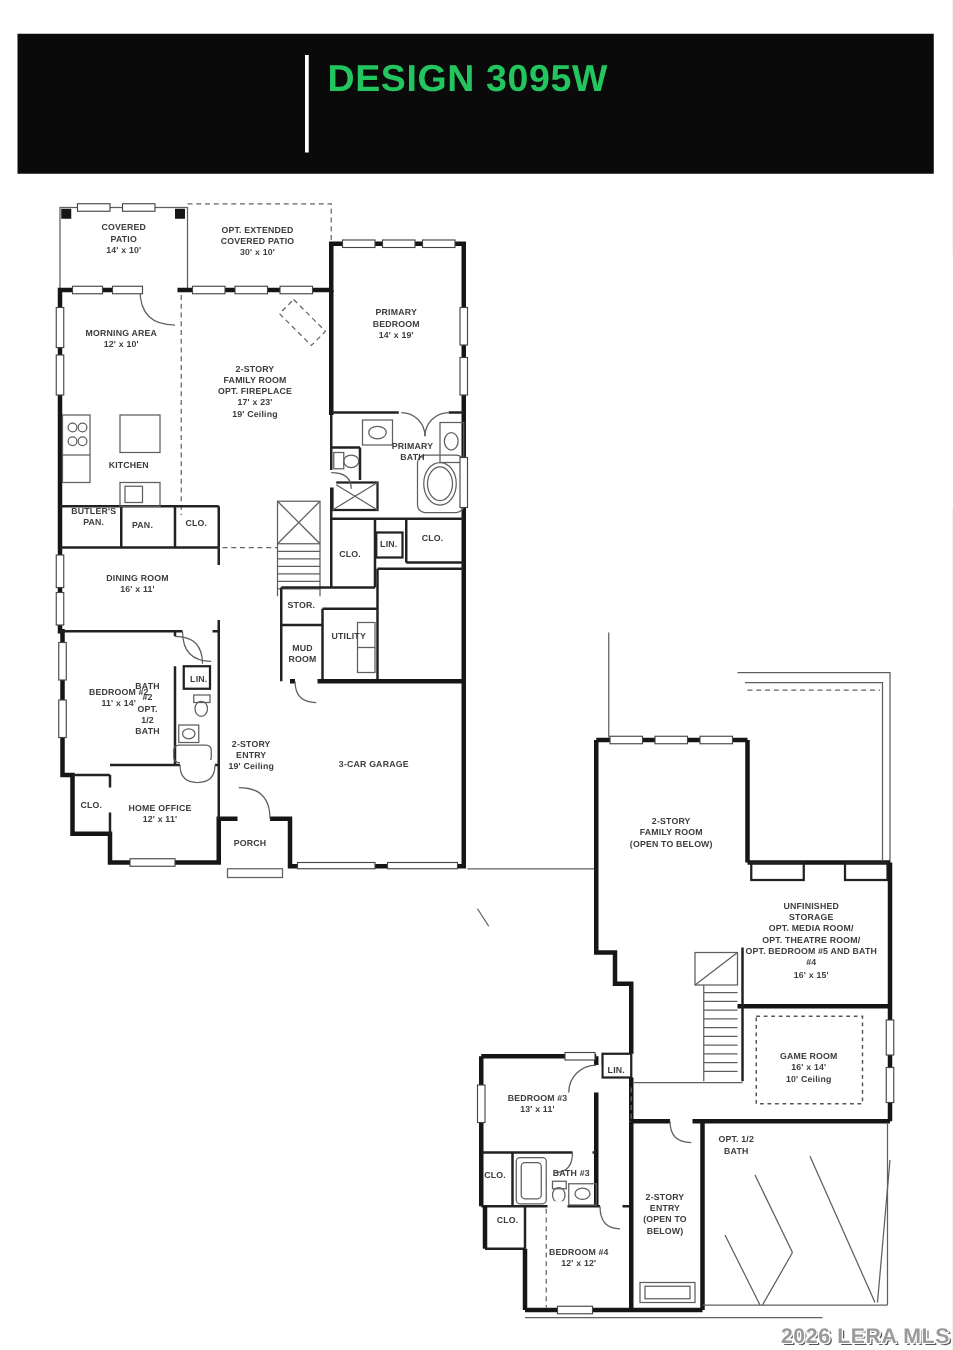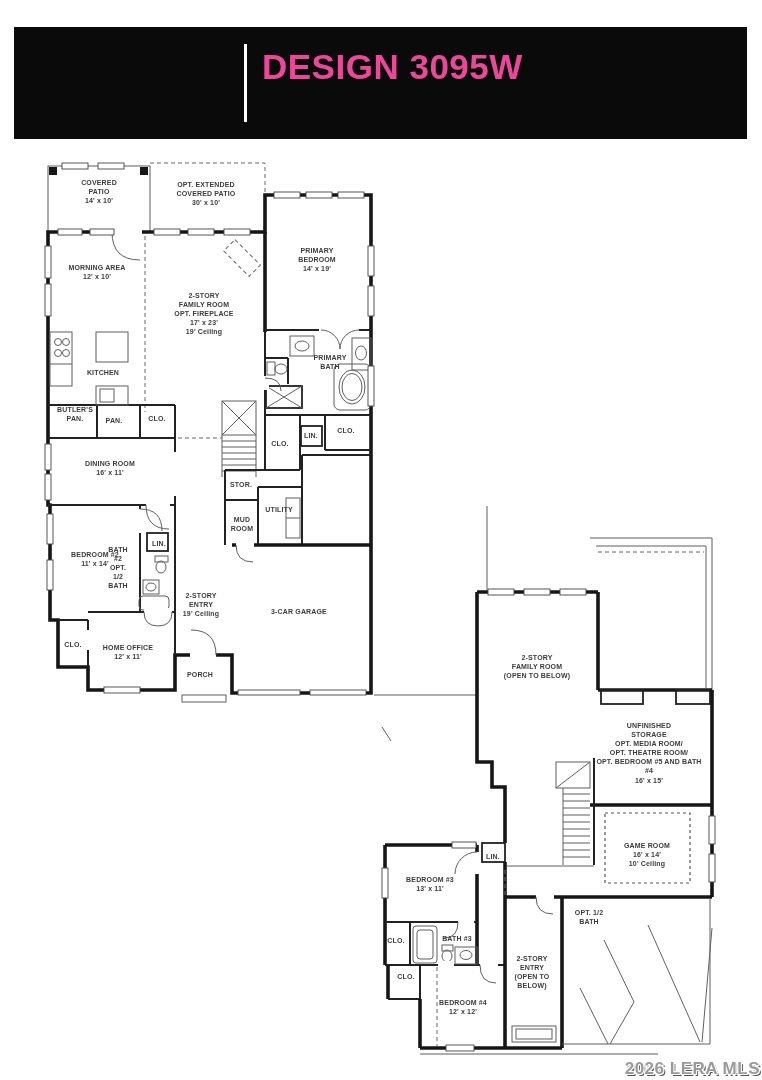--- a/index.html
+++ b/index.html
@@ -2,21 +2,21 @@
 <html><head>
 <meta charset="utf-8">
 <style>
   html,body{margin:0;padding:0;background:#e8e8e8;}
   .page{position:relative;width:762px;height:1080px;background:#ffffff;overflow:hidden;
         font-family:"Liberation Sans", sans-serif;}
   
   .banner{position:absolute;left:14px;top:27px;width:733px;height:112px;background:#0a0a0a;}
   .banner .divider{position:absolute;left:230px;top:17px;width:3px;height:78px;background:#ffffff;}
   .banner .text{position:absolute;left:248px;top:20px;color:#ffffff;}
-  .banner .title{font-size:35px;font-weight:700;letter-spacing:0.5px;color:#ec4899;}
+  .banner .title{font-size:30px;font-weight:700;letter-spacing:0.5px;color:#22c55e;}
   .banner .subtitle{margin-top:9px;font-size:12px;font-weight:400;color:#f0f0f0;}
   
   svg{position:absolute;left:0;top:0;}
   svg *{fill:none;}
   .w4{stroke:#161616;stroke-width:3.6;}
   .w2{stroke:#222222;stroke-width:2;}
   .w2f{stroke:#222222;stroke-width:1.8;}
   .t{stroke:#5f5f5f;stroke-width:1;}
   .d{stroke:#666666;stroke-width:1;stroke-dasharray:4 3;}
   .gd{stroke:#555555;stroke-width:1.2;stroke-dasharray:3 3;}

